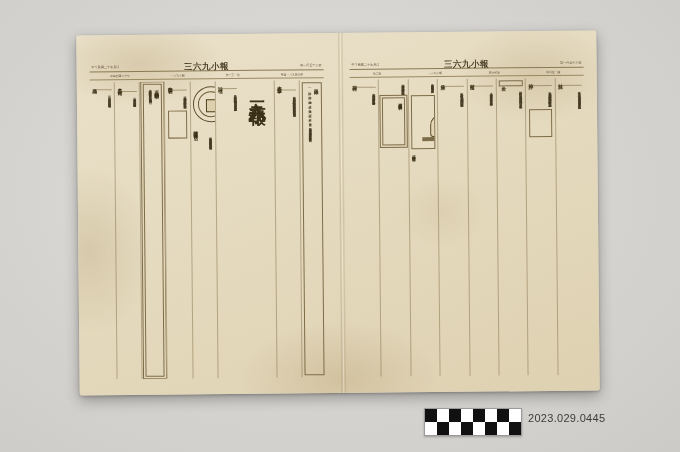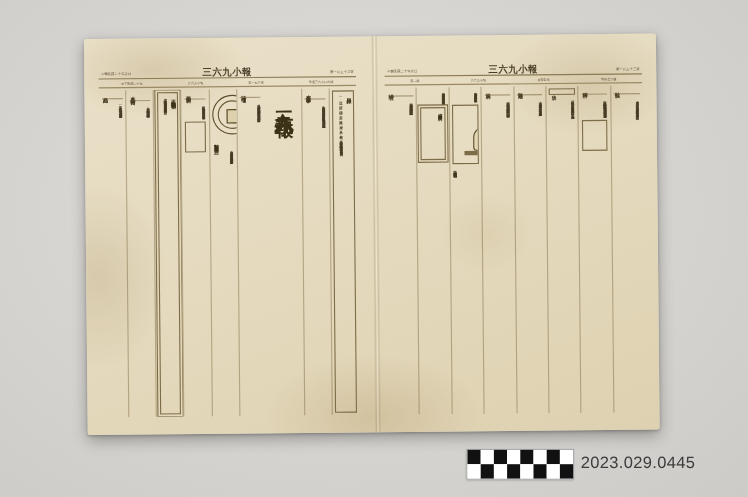--- a/index.html
+++ b/index.html
@@ -168,21 +168,21 @@
     border:1px solid #9a9a9a;
     display:flex;flex-direction:column;
     box-shadow:0 1px 2px rgba(0,0,0,.25);
     background:#fff;
   }
   .chart-row{display:flex;flex:1;}
   .chart-row div{flex:1;}
   #acc-label{
     position:absolute;left:528px;top:412px;
     font-family:"Liberation Sans",sans-serif;
-    font-size:15px;color:#3c3c3c;letter-spacing:0.3px;
+    font-size:11px;color:#3c3c3c;letter-spacing:0.3px;
   }
 </style>
 </head>
 <body>
 
 <div id="backdrop"></div>
 
 <div id="sheet">
 
   <div class="page" id="page-left">

